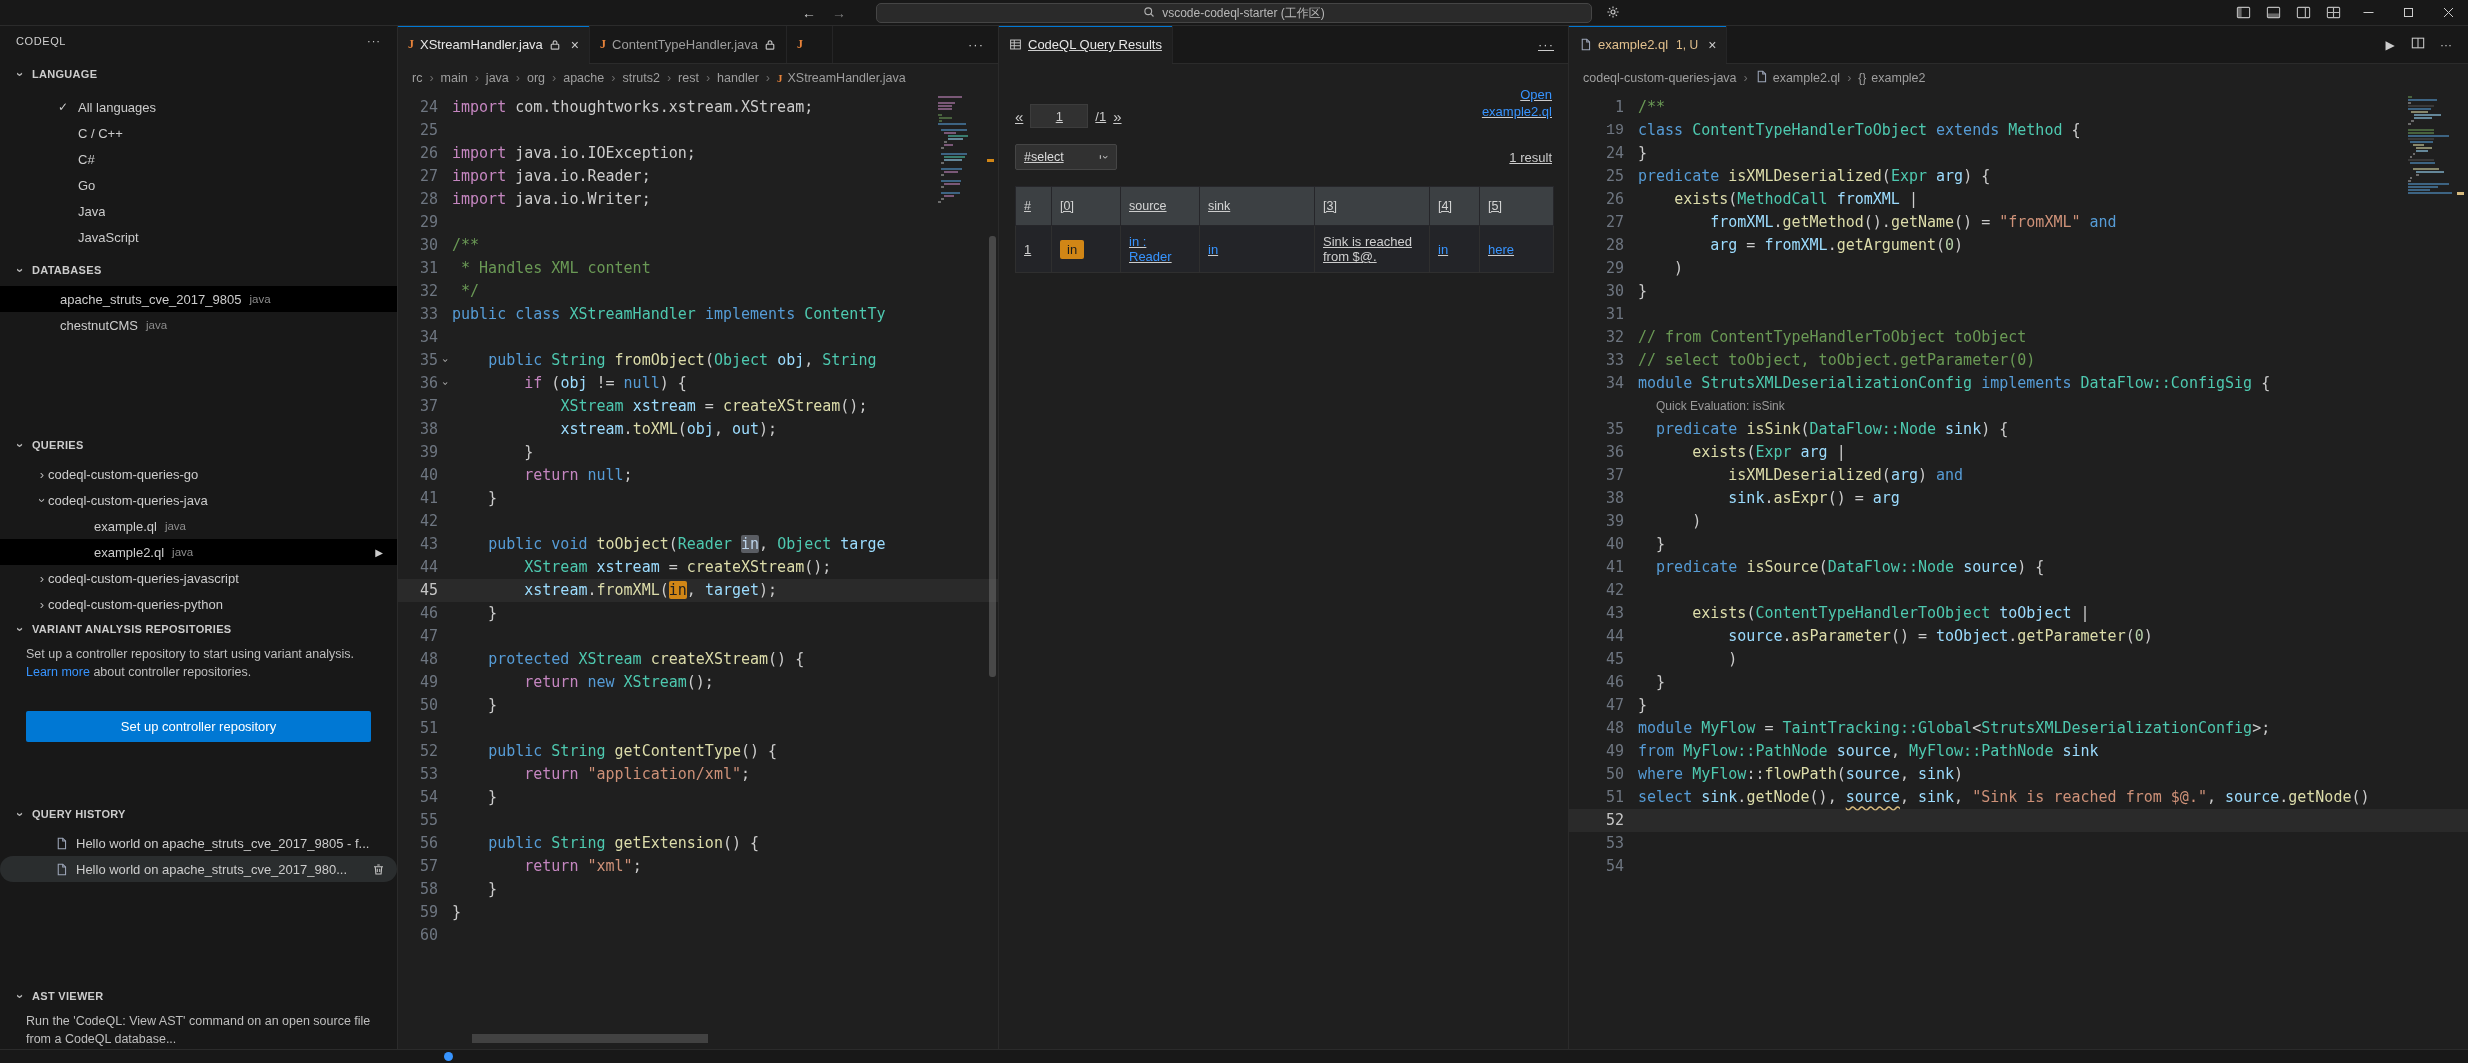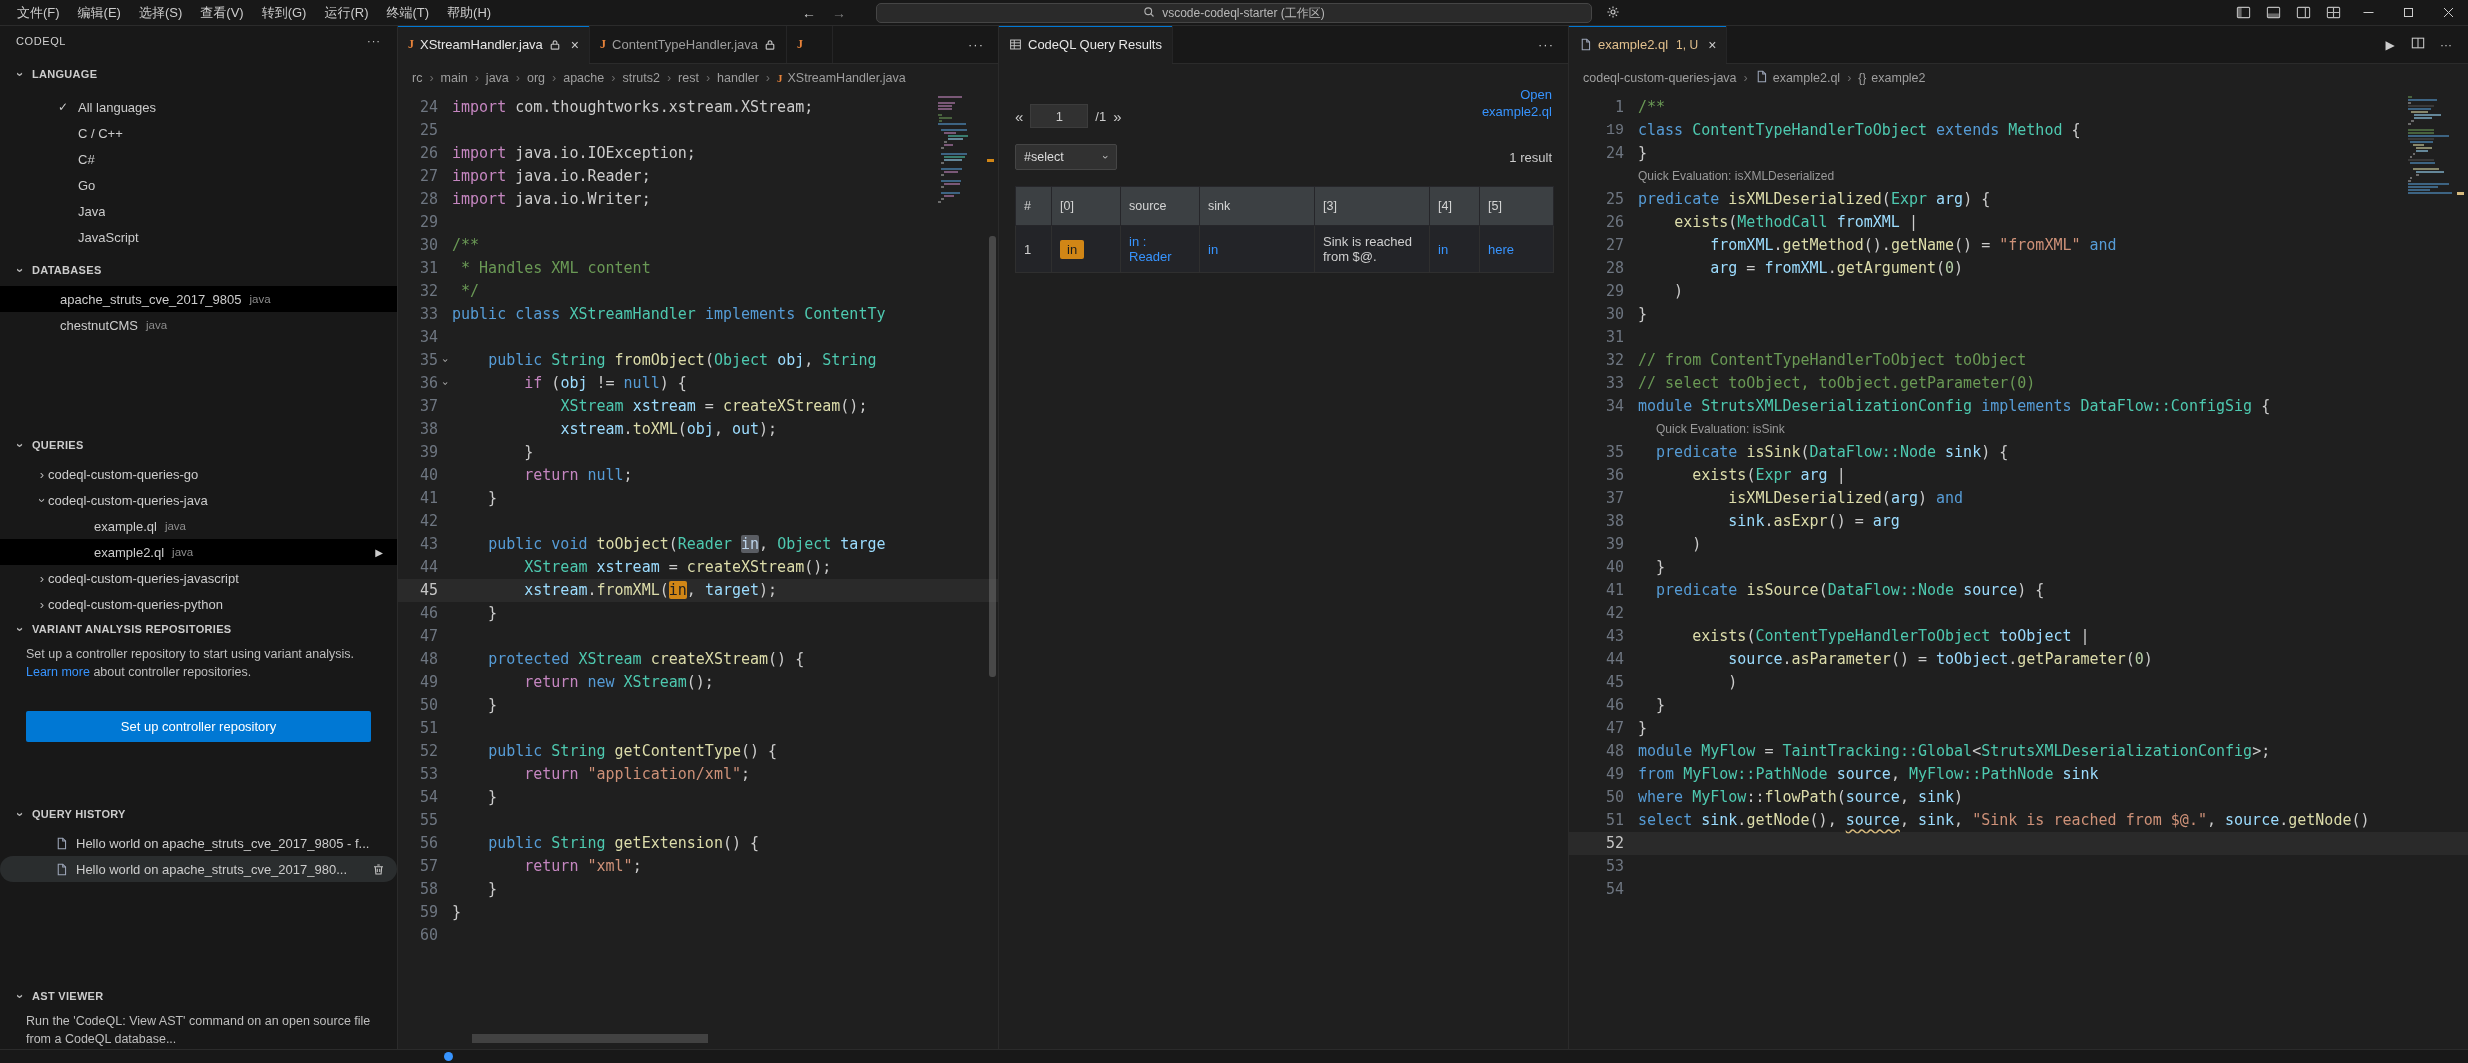--- a/index.html
+++ b/index.html
@@ -15,21 +15,21 @@
 .cmdcenter{position:absolute;left:50%;top:3px;transform:translateX(-50%);width:716px;height:20px;background:#2a2a2a;border:1px solid #454545;border-radius:5px;display:flex;align-items:center;justify-content:center;gap:7px;color:#b8b8b8;font-size:12px;}
 .gearpos{position:absolute;left:1606px;top:5px;}
 .tb-right{position:absolute;right:0;top:0;height:100%;display:flex;align-items:center;}
 .tb-icon{width:30px;height:100%;display:flex;align-items:center;justify-content:center;}
 .winbtn{width:40px;height:100%;display:flex;align-items:center;justify-content:center;}
 
 
 .main{display:flex;height:1023px;}
 .egroup{position:relative;overflow:hidden;background:#1f1f1f;}
 #ed1{width:600px;min-width:600px;}
-#ed2{width:570px;min-width:570px;border-left:1px solid #2b2b2b;}
+#ed2{width:570px;min-width:570px;border-left:1px solid #2b2b2b;text-decoration:underline;}
 #ed3{width:900px;min-width:900px;border-left:1px solid #2b2b2b;}
 
 
 .sidebar{width:398px;min-width:398px;background:#181818;border-right:1px solid #2b2b2b;overflow:hidden;position:relative;}
 .sb-title{height:30px;display:flex;align-items:center;padding:0 16px;font-size:11px;letter-spacing:.6px;color:#d0d0d0;}
 .sb-title .more{margin-left:auto;color:#cccccc;letter-spacing:1px;}
 .section-h{height:24px;display:flex;align-items:center;gap:6px;padding-left:14px;font-weight:bold;font-size:11px;color:#cccccc;letter-spacing:.3px;}
 .chev{display:inline-block;color:#b5b5b5;font-size:13px;width:12px;text-align:center;}
 .rot{display:inline-block;transform:rotate(90deg);}
 .side-row{height:26px;display:flex;align-items:center;color:#cccccc;white-space:nowrap;overflow:hidden;}
@@ -111,30 +111,20 @@
 .chip{display:inline-block;background:#d18616;color:#1c1c1c;padding:2px 7px;border-radius:2px;}
 
 
 .statusbar{height:14px;background:#181818;border-top:1px solid #2b2b2b;position:relative;}
 .remote-dot{position:absolute;left:444px;top:2px;display:flex;}
 </style>
 </head>
 <body>
 
 <div class="titlebar">
-  <div class="menus">
-      <div class="menu">文件(F)</div>
-      <div class="menu">编辑(E)</div>
-      <div class="menu">选择(S)</div>
-      <div class="menu">查看(V)</div>
-      <div class="menu">转到(G)</div>
-      <div class="menu">运行(R)</div>
-      <div class="menu">终端(T)</div>
-      <div class="menu">帮助(H)</div>
-    </div>
   <div class="nav">
     <span>←</span>
     <span class="fwd">→</span>
   </div>
   <div class="cmdcenter">
     <span><svg width="12" height="12" viewBox="0 0 16 16" fill="none" stroke="#b0b0b0" stroke-width="1.5">
           <circle cx="7" cy="7" r="4.5"></circle>
           <path d="M10.5 10.5L14 14"></path>
         </svg></span>
     <span>vscode-codeql-starter (工作区)</span>
@@ -577,21 +567,20 @@
         <span class="bc-sep">›</span>
         <span class="bc-item">
           <span class="braces">{}</span>
           <span>example2</span>
         </span>
       </div>
     <div class="code" id="ed3-code">
         <div class="crow"><span class="gut" style="width: 55px;">1</span><span class="foldc"></span><span class="ctext"><span class="tk-com">/**</span></span></div>
         <div class="crow"><span class="gut" style="width: 55px; font-family: Liberation Mono, monospace;">19</span><span class="foldc"></span><span class="ctext"><span class="tk-k">class</span><span class="tk-fg"> </span><span class="tk-ty">ContentTypeHandlerToObject</span><span class="tk-fg"> </span><span class="tk-k">extends</span><span class="tk-fg"> </span><span class="tk-ty">Method</span><span class="tk-fg"> {</span></span></div>
         <div class="crow"><span class="gut" style="width: 55px;">24</span><span class="foldc"></span><span class="ctext"><span class="tk-fg">}</span></span></div>
-        <div class="lens-row" style="padding-left: 69px;">Quick Evaluation: isXMLDeserialized</div>
         <div class="crow"><span class="gut" style="width: 55px;">25</span><span class="foldc"></span><span class="ctext"><span class="tk-k">predicate</span><span class="tk-fg"> </span><span class="tk-fn">isXMLDeserialized</span><span class="tk-fg">(</span><span class="tk-ty">Expr</span><span class="tk-fg"> </span><span class="tk-v">arg</span><span class="tk-fg">) {</span></span></div>
         <div class="crow"><span class="gut" style="width: 55px;">26</span><span class="foldc"></span><span class="ctext"><span class="tk-fg">    </span><span class="tk-fn">exists</span><span class="tk-fg">(</span><span class="tk-ty">MethodCall</span><span class="tk-fg"> </span><span class="tk-v">fromXML</span><span class="tk-fg"> |</span></span></div>
         <div class="crow"><span class="gut" style="width: 55px;">27</span><span class="foldc"></span><span class="ctext"><span class="tk-fg">        </span><span class="tk-v">fromXML</span><span class="tk-fg">.</span><span class="tk-fn">getMethod</span><span class="tk-fg">().</span><span class="tk-fn">getName</span><span class="tk-fg">() = </span><span class="tk-s">"fromXML"</span><span class="tk-fg"> </span><span class="tk-k">and</span></span></div>
         <div class="crow"><span class="gut" style="width: 55px;">28</span><span class="foldc"></span><span class="ctext"><span class="tk-fg">        </span><span class="tk-v">arg</span><span class="tk-fg"> = </span><span class="tk-v">fromXML</span><span class="tk-fg">.</span><span class="tk-fn">getArgument</span><span class="tk-fg">(</span><span class="tk-nu">0</span><span class="tk-fg">)</span></span></div>
         <div class="crow"><span class="gut" style="width: 55px;">29</span><span class="foldc"></span><span class="ctext"><span class="tk-fg">    )</span></span></div>
         <div class="crow"><span class="gut" style="width: 55px;">30</span><span class="foldc"></span><span class="ctext"><span class="tk-fg">}</span></span></div>
         <div class="crow"><span class="gut" style="width: 55px;">31</span><span class="foldc"></span><span class="ctext"></span></div>
         <div class="crow"><span class="gut" style="width: 55px;">32</span><span class="foldc"></span><span class="ctext"><span class="tk-com">// from ContentTypeHandlerToObject toObject</span></span></div>
         <div class="crow"><span class="gut" style="width: 55px;">33</span><span class="foldc"></span><span class="ctext"><span class="tk-com">// select toObject, toObject.getParameter(0)</span></span></div>
         <div class="crow"><span class="gut" style="width: 55px;">34</span><span class="foldc"></span><span class="ctext"><span class="tk-k">module</span><span class="tk-fg"> </span><span class="tk-ty">StrutsXMLDeserializationConfig</span><span class="tk-fg"> </span><span class="tk-k">implements</span><span class="tk-fg"> </span><span class="tk-ty">DataFlow::ConfigSig</span><span class="tk-fg"> {</span></span></div>

